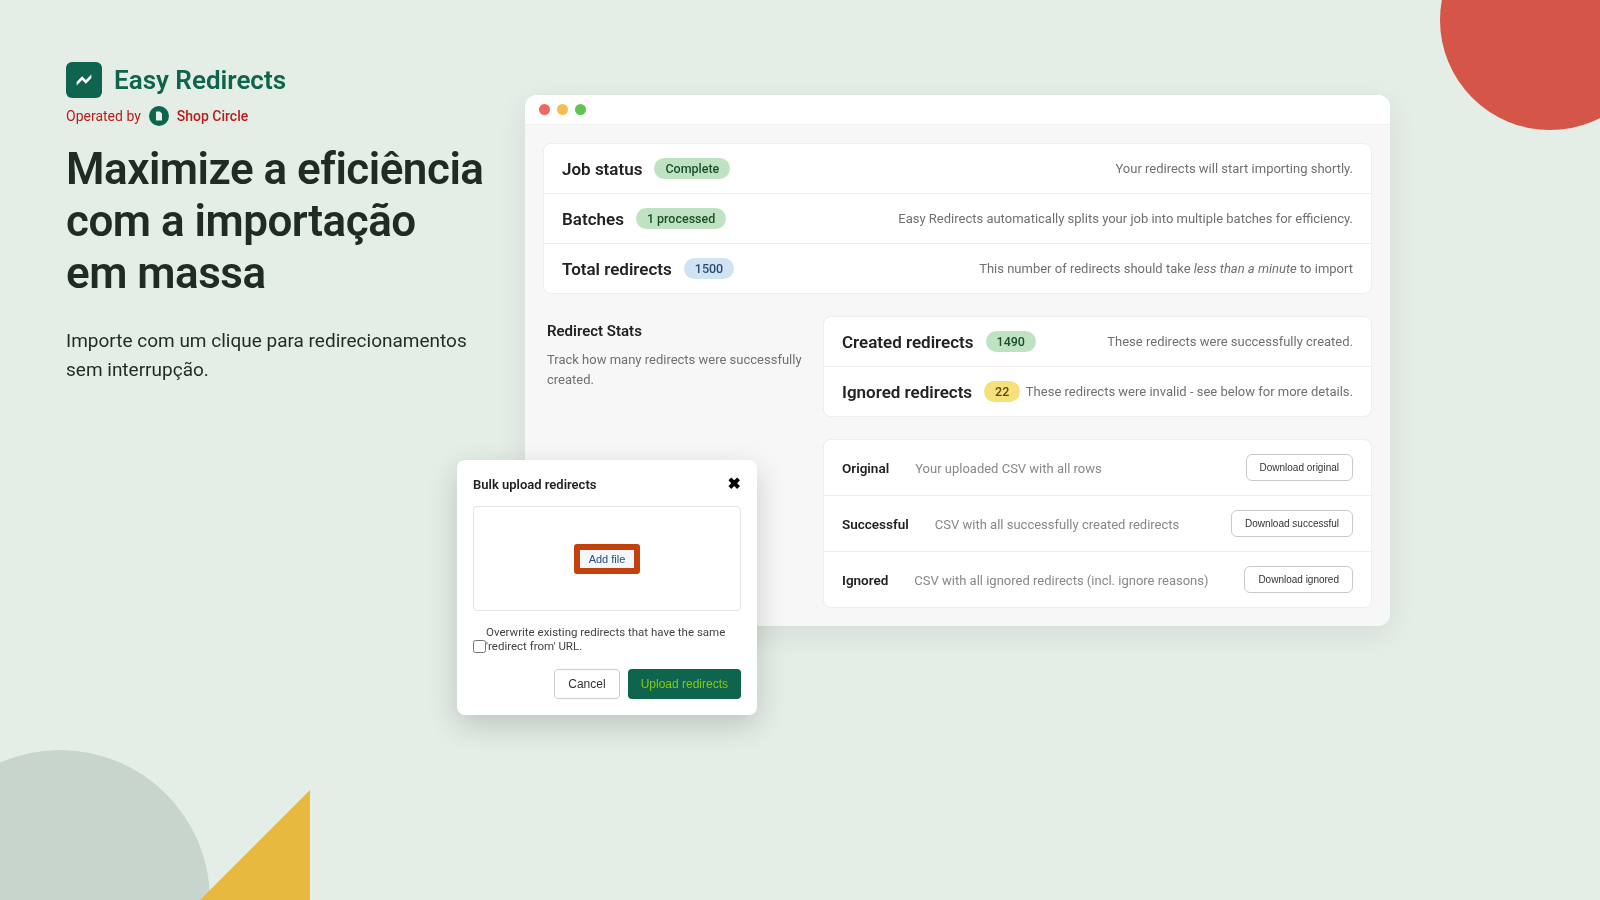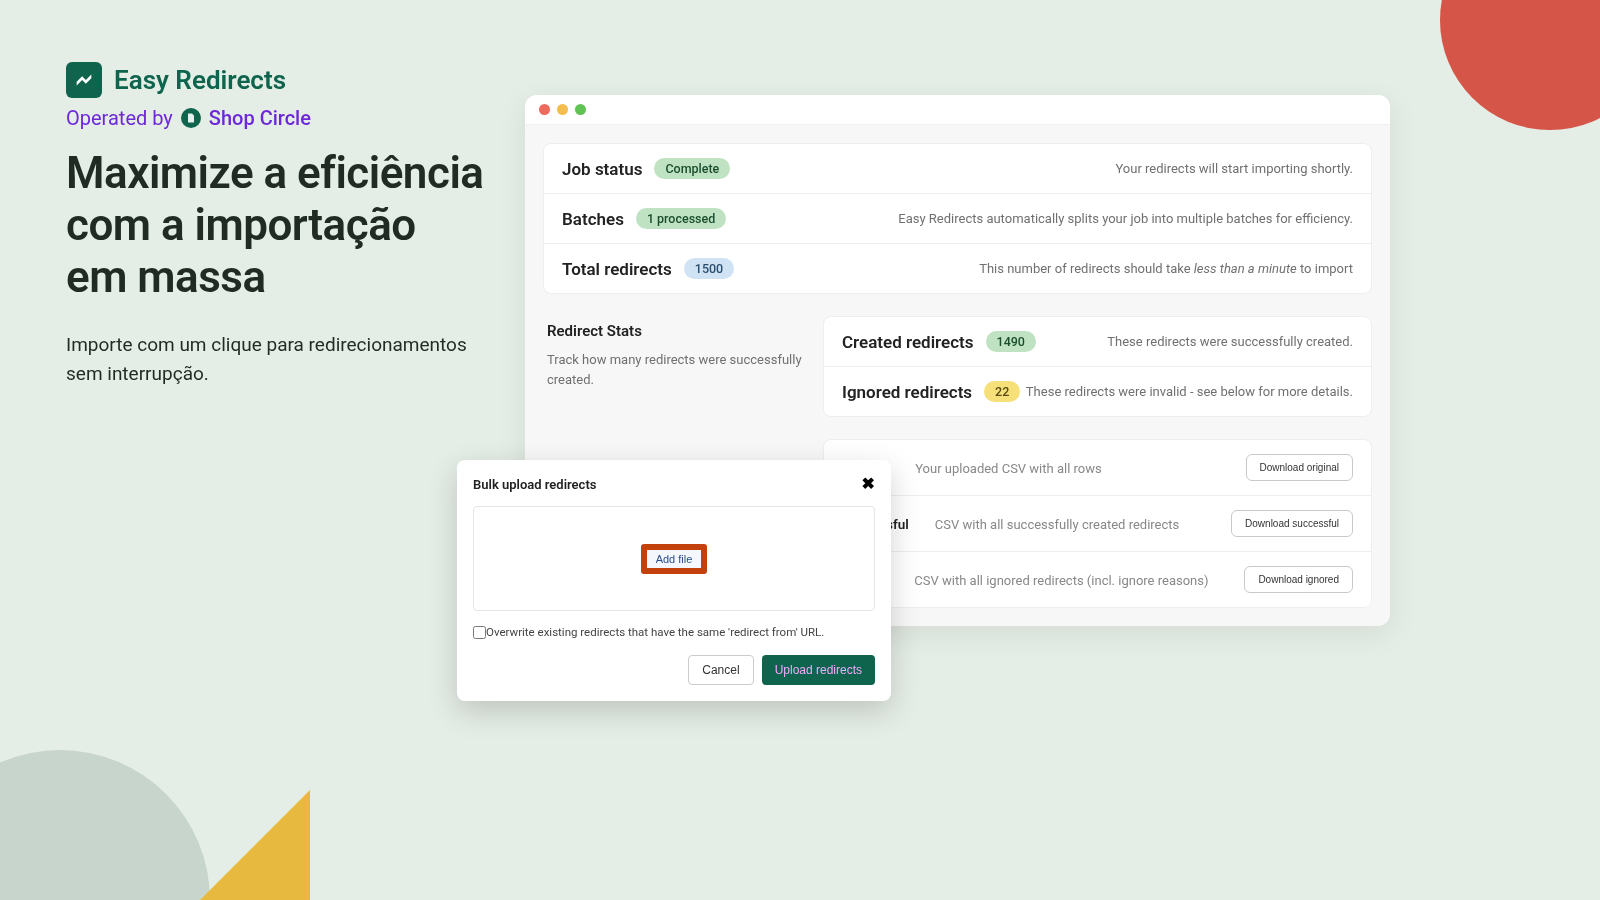--- a/index.html
+++ b/index.html
@@ -10,21 +10,21 @@
   .deco-red { position: absolute; top: -90px; right: -60px; width: 220px; height: 220px; background: #d55548; border-radius: 50%; }
   .deco-circle-gray { position: absolute; bottom: -150px; left: -90px; width: 300px; height: 300px; background: #c8d5cc; border-radius: 50%; }
   .deco-triangle { position: absolute; bottom: -30px; left: 170px; width: 0; height: 0; border-left: 140px solid transparent; border-right: 0 solid transparent; border-bottom: 140px solid #e7b93f; }
 
   
   .left-col { position: absolute; top: 62px; left: 66px; width: 420px; }
   .brand { display: flex; align-items: center; gap: 12px; }
   .brand-logo { width: 36px; height: 36px; background: #0f644d; border-radius: 6px; display: flex; align-items: center; justify-content: center; }
   .brand-logo svg { width: 22px; height: 22px; fill: #fff; }
   .brand-name { font-size: 26px; font-weight: 600; color: #0f644d; }
-  .operated { margin-top: 8px; display: flex; align-items: center; gap: 8px; color: #6d28d9; font-size: 20px; }
+  .operated { margin-top: 8px; display: flex; align-items: center; gap: 8px; color: #b91c1c; font-size: 14px; }
   .operated .sc-logo { width: 20px; height: 20px; background: #0f644d; border-radius: 50%; display: flex; align-items: center; justify-content: center; }
   .operated .sc-logo svg { width: 12px; height: 12px; fill: #fff; }
   .headline { margin-top: 18px; font-size: 44px; font-weight: 600; line-height: 1.18; color: #1f2b23; letter-spacing: -0.5px;}
   .subtext { margin-top: 26px; font-size: 19px; line-height: 1.55; color: #1f2b23; font-weight: 400;}
 
   
   .window { position: absolute; top: 95px; left: 525px; width: 865px; background: #f7f7f7; border-radius: 12px; box-shadow: 0 8px 30px rgba(0,0,0,0.08); overflow: hidden; }
   .window-bar { height: 30px; display: flex; align-items: center; gap: 7px; padding-left: 14px; background:#fff; border-bottom:1px solid #f0f0f0;}
   .dot { width: 11px; height: 11px; border-radius: 50%; }
   .dot.red { background: #ed6a5e; } .dot.yellow { background: #f5bd4f; } .dot.green { background: #61c354; }
@@ -54,31 +54,31 @@
   
   .downloads-wrap { display: flex; gap: 20px; }
   .dl-spacer { flex: 0 0 260px; }
   .dl-right { flex: 1; }
   .dl-row-left { display: flex; align-items: baseline; gap: 26px; }
   .dl-title { font-size: 13.5px; font-weight: 600; color: #222; }
   .dl-desc { font-size: 13px; color: #888; }
   .btn-outline { font-size: 10px; padding: 7px 13px; border: 1px solid #c9c9c9; border-radius: 6px; background: #fff; color: #333; cursor: pointer; white-space: nowrap;}
 
   
-  .modal { position: absolute; top: 460px; left: 457px; width: 434px; background: #fff; border-radius: 8px; box-shadow: 0 10px 30px rgba(0,0,0,0.18); padding: 16px; }
+  .modal { position: absolute; top: 460px; left: 457px; width: 300px; background: #fff; border-radius: 8px; box-shadow: 0 10px 30px rgba(0,0,0,0.18); padding: 16px; }
   .modal-head { display: flex; justify-content: space-between; align-items: center; margin-bottom: 14px; }
   .modal-title { font-size: 13px; font-weight: 600; color:#222;}
   .close-x { font-size: 16px; font-weight: 700; cursor: pointer; line-height:1; }
   .dropzone { border: 1px solid #e4e4e4; border-radius: 4px; height: 105px; display: flex; align-items: center; justify-content: center; margin-bottom: 14px; }
   .addfile { font-size: 11px; padding: 3px 9px; border: 6px solid #c2410c; border-radius: 3px; color: #2a4d8e; background: #f4f7fc; cursor: pointer; }
   .checkbox-row { display: flex; align-items: flex-end; font-size: 11.5px; color: #444; margin-bottom: 16px; }
   .checkbox-row input { margin-top: 1px; width:13px; height:13px;}
   .modal-actions { display: flex; justify-content: flex-end; gap: 8px; }
   .btn-plain { font-size: 12px; padding: 7px 13px; border: 1px solid #ccc; border-radius: 4px; background: #fff; cursor: pointer; color:#333;}
-  .btn-primary { font-size: 12px; padding: 7px 13px; border: none; border-radius: 4px; background: #0f644d; color: #f0abfc; cursor: pointer; text-align: right; }
+  .btn-primary { font-size: 12px; padding: 7px 13px; border: none; border-radius: 4px; background: #0f644d; color: #84cc16; cursor: pointer; text-align: right; }
 </style>
 </head>
 <body>
 
 <div class="deco-red"></div>
 <div class="deco-circle-gray"></div>
 <div class="deco-triangle"></div>
 
 <div class="left-col">
   <div class="brand">

